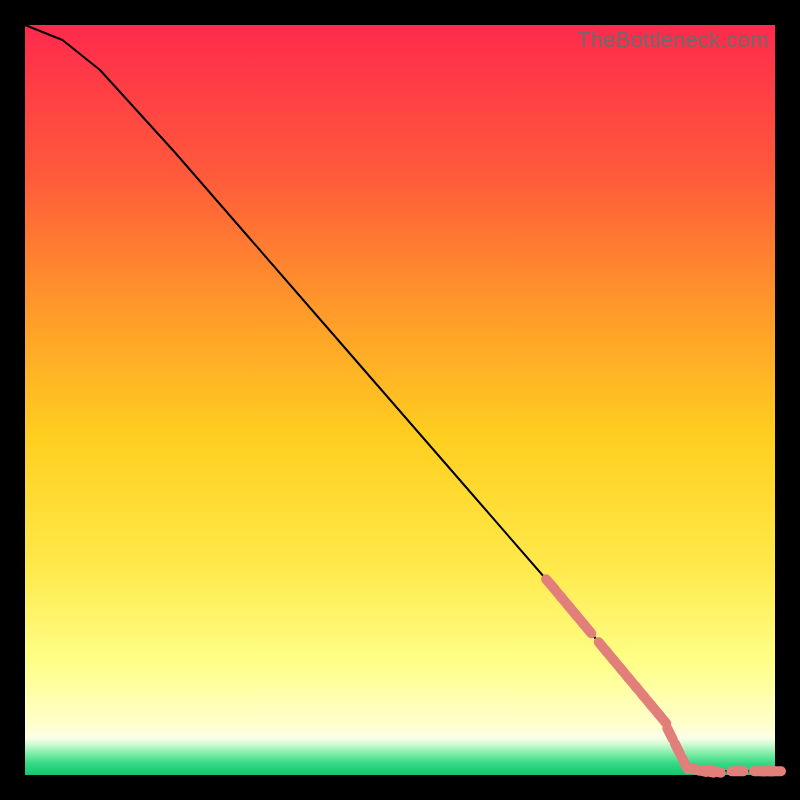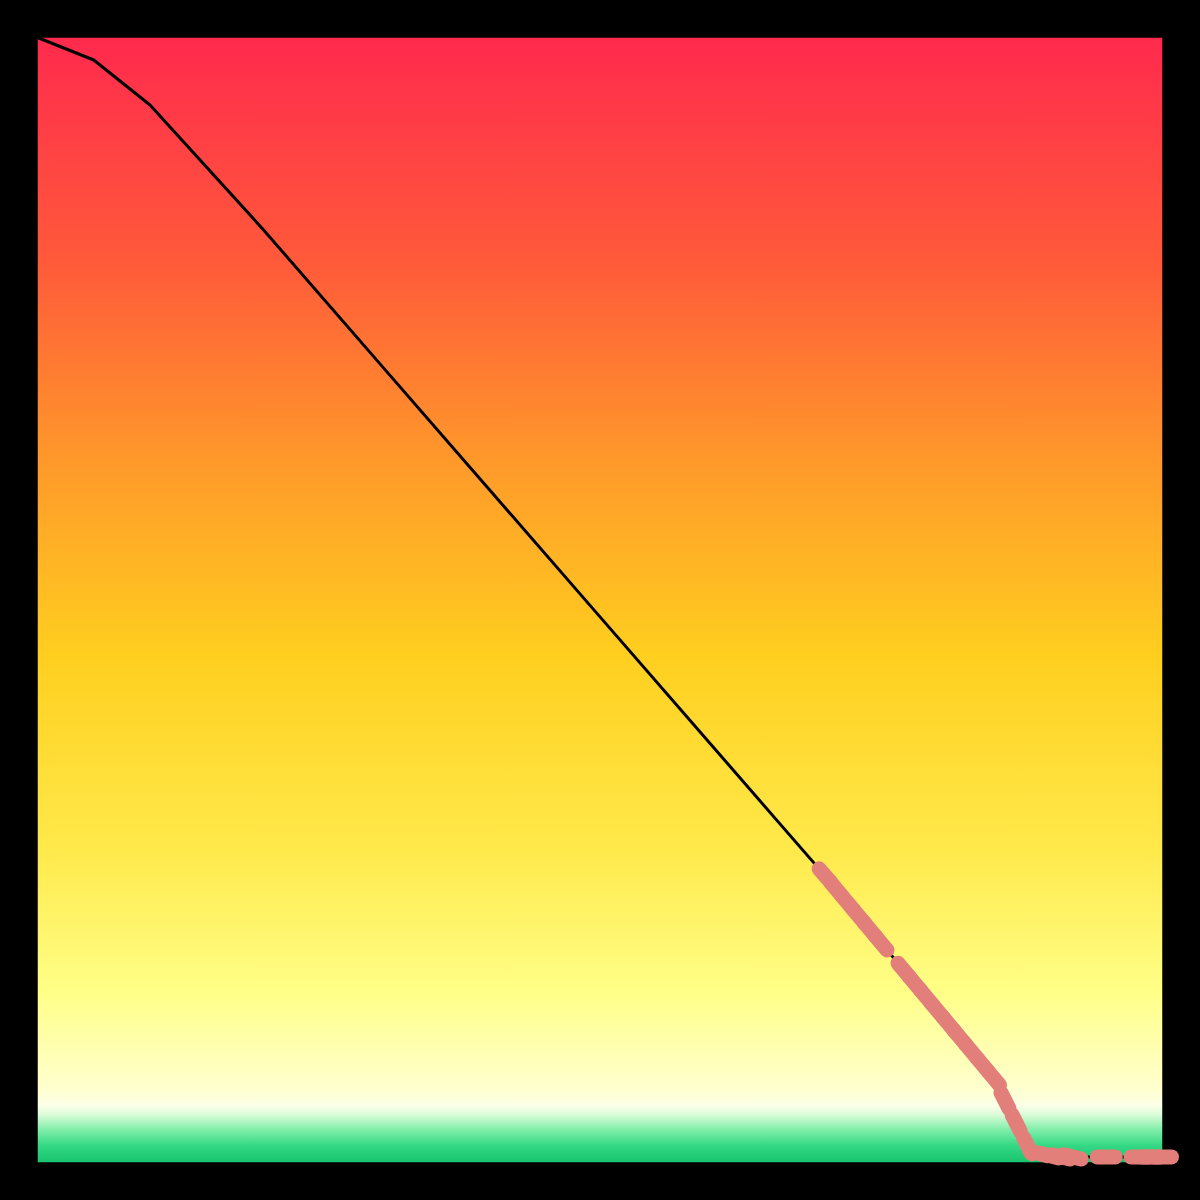--- a/index.html
+++ b/index.html
@@ -97,14 +97,15 @@
         <line x1="669.18" y1="744.04" x2="680.82" y2="746.96" stroke="#e37f7b" stroke-width="10" stroke-linecap="round"></line>
         <line x1="676.68" y1="744.79" x2="688.32" y2="747.71" stroke="#e37f7b" stroke-width="10" stroke-linecap="round"></line>
         <line x1="684.18" y1="744.79" x2="695.82" y2="747.71" stroke="#e37f7b" stroke-width="10" stroke-linecap="round"></line>
         <line x1="706.50" y1="746.25" x2="718.50" y2="746.25" stroke="#e37f7b" stroke-width="10" stroke-linecap="round"></line>
         <line x1="729.00" y1="746.25" x2="741.00" y2="746.25" stroke="#e37f7b" stroke-width="10" stroke-linecap="round"></line>
         <line x1="736.50" y1="746.25" x2="748.50" y2="746.25" stroke="#e37f7b" stroke-width="10" stroke-linecap="round"></line>
         <line x1="744.00" y1="746.25" x2="756.00" y2="746.25" stroke="#e37f7b" stroke-width="10" stroke-linecap="round"></line>
       </g>
   </svg>
 
+  <div class="watermark">TheBottleneck.com</div>
 
 </div>
 
 </body></html>

